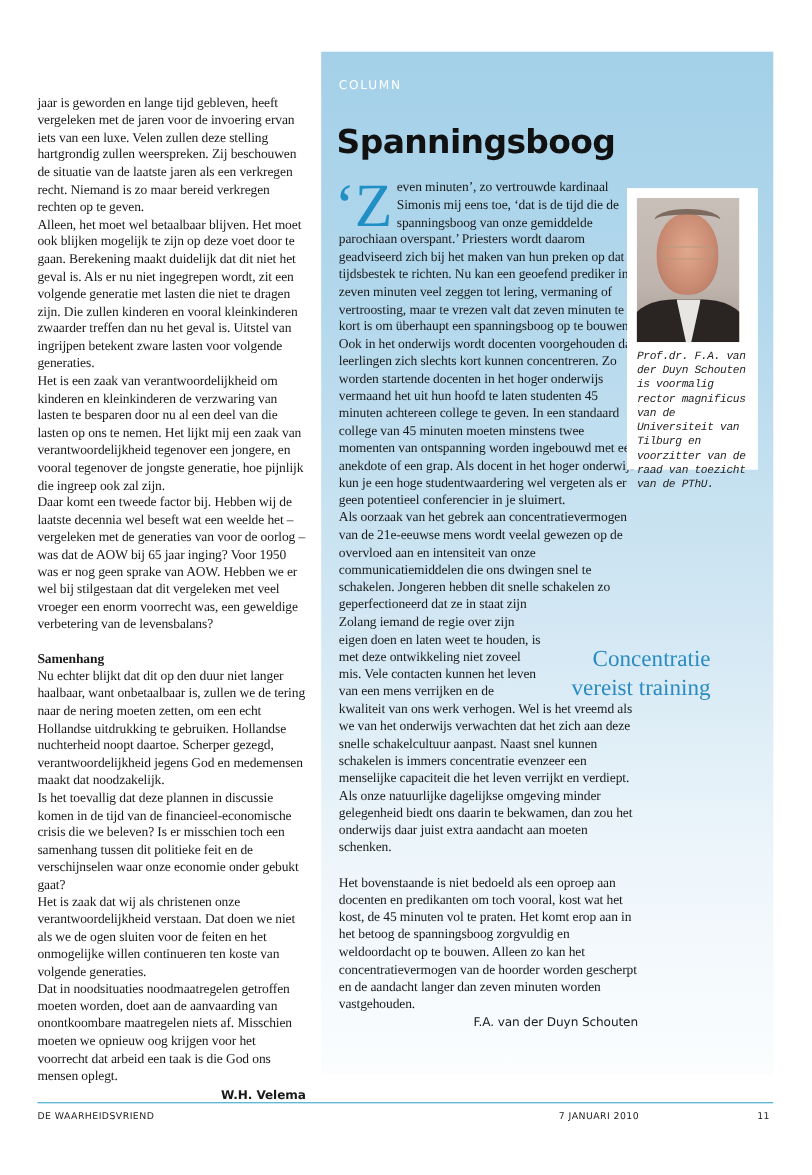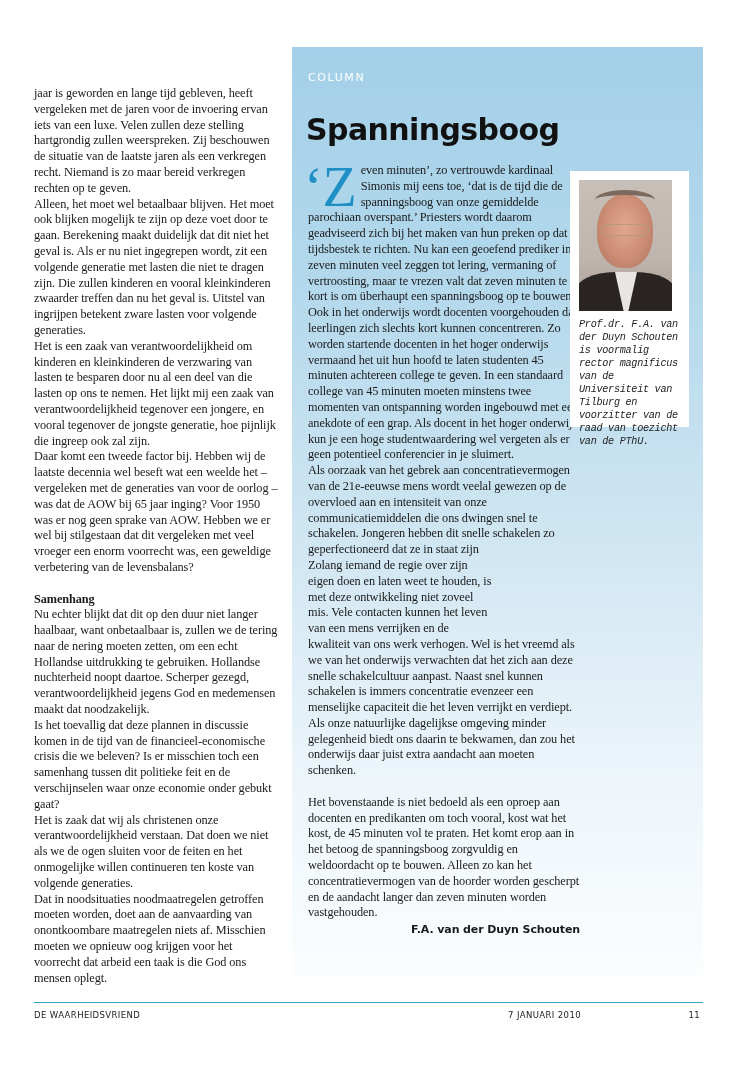--- a/index.html
+++ b/index.html
@@ -35,21 +35,21 @@
     font-size: 12.3px; line-height: 15.8px; letter-spacing: -0.1px;
   }
   .col-body p { margin: 0; }
   .dropcap {
     float: left; font-size: 56px; line-height: 44px; color: #1f8fc6;
     margin: 2px 4px 0 -4px; font-family: "Liberation Serif", serif;
   }
   .narrow { width: 186px; }
   .col-gap { height: 15.8px; }
   .col-sign {
-    text-align: right; font-family: "DejaVu Sans", sans-serif; font-weight: bold; font-size: 11px;
+    text-align: right; font-family: "DejaVu Sans", sans-serif; font-weight: normal; font-size: 11px;
     line-height: 15px; padding-right: 0; margin-top: 1px;
   }
 
   .photo-card {
     position: absolute; left: 278px; top: 124px; width: 119px; height: 256px;
     background: #ffffff; padding: 9px 9px 0 9px;
   }
   .photo {
     width: 93px; height: 131px; position: relative; overflow: hidden;
     background: linear-gradient(to bottom, #c8bfb8 0%, #bfb5ae 60%, #a89b92 100%);
@@ -102,20 +102,21 @@
   <p>jaar is geworden en lange tijd gebleven, heeft vergeleken met de jaren voor de invoering ervan iets van een luxe. Velen zullen deze stelling hartgrondig zullen weerspreken. Zij beschouwen de situatie van de laatste jaren als een verkregen recht. Niemand is zo maar bereid verkregen rechten op te geven.</p>
   <p>Alleen, het moet wel betaalbaar blijven. Het moet ook blijken mogelijk te zijn op deze voet door te gaan. Berekening maakt duidelijk dat dit niet het geval is. Als er nu niet ingegrepen wordt, zit een volgende generatie met lasten die niet te dragen zijn. Die zullen kinderen en vooral kleinkinderen zwaarder treffen dan nu het geval is. Uitstel van ingrijpen betekent zware lasten voor volgende generaties.</p>
   <p>Het is een zaak van verantwoordelijkheid om kinderen en kleinkinderen de verzwaring van lasten te besparen door nu al een deel van die lasten op ons te nemen. Het lijkt mij een zaak van verantwoordelijkheid tegenover een jongere, en vooral tegenover de jongste generatie, hoe pijnlijk die ingreep ook zal zijn.</p>
   <p>Daar komt een tweede factor bij. Hebben wij de laatste decennia wel beseft wat een weelde het – vergeleken met de generaties van voor de oorlog – was dat de AOW bij 65 jaar inging? Voor 1950 was er nog geen sprake van AOW. Hebben we er wel bij stilgestaan dat dit vergeleken met veel vroeger een enorm voorrecht was, een geweldige verbetering van de levensbalans?</p>
   <div class="gap"></div>
   <h3>Samenhang</h3>
   <p>Nu echter blijkt dat dit op den duur niet langer haalbaar, want onbetaalbaar is, zullen we de tering naar de nering moeten zetten, om een echt Hollandse uitdrukking te gebruiken. Hollandse nuchterheid noopt daartoe. Scherper gezegd, verantwoordelijkheid jegens God en medemensen maakt dat noodzakelijk.</p>
   <p>Is het toevallig dat deze plannen in discussie komen in de tijd van de financieel-economische crisis die we beleven? Is er misschien toch een samenhang tussen dit politieke feit en de verschijnselen waar onze economie onder gebukt gaat?</p>
   <p>Het is zaak dat wij als christenen onze verantwoordelijkheid verstaan. Dat doen we niet als we de ogen sluiten voor de feiten en het onmogelijke willen continueren ten koste van volgende generaties.</p>
   <p>Dat in noodsituaties noodmaatregelen getroffen moeten worden, doet aan de aanvaarding van onontkoombare maatregelen niets af. Misschien moeten we opnieuw oog krijgen voor het voorrecht dat arbeid een taak is die God ons mensen oplegt.</p>
+  <div class="signature">W.H. Velema</div>
 </div>
 
 <div class="column-box">
   <div class="kicker">COLUMN</div>
   <div class="title">Spanningsboog</div>
 
   <div class="col-body">
     <p>
       <span class="dropcap">‘Z</span>
       <span>even minuten’, zo vertrouwde kardinaal Simonis mij eens toe, ‘dat is de tijd die de spanningsboog van onze gemiddelde parochiaan overspant.’ Priesters wordt daarom geadviseerd zich bij het maken van hun preken op dat tijdsbestek te richten. Nu kan een geoefend prediker in zeven minuten veel zeggen tot lering, vermaning of vertroosting, maar te vrezen valt dat zeven minuten te kort is om überhaupt een spanningsboog op te bouwen.</span>
@@ -133,20 +134,21 @@
     <div class="photo">
       <div class="suit"></div>
       <div class="shirt"></div>
       <div class="face"></div>
       <div class="hair"></div>
       <div class="glasses"></div>
     </div>
     <div class="caption">Prof.dr. F.A. van der Duyn Schouten is voormalig rector magnificus van de Universiteit van Tilburg en voorzitter van de raad van toezicht van de PThU.</div>
   </div>
 
+  <div class="pullquote">Concentratie vereist training</div>
 </div>
 
 <div class="footer-line"></div>
 <div class="footer">
   <span class="pub">DE WAARHEIDSVRIEND</span>
   <span class="date">7 JANUARI 2010</span>
   <span class="page">11</span>
 </div>
 
 </body></html>

